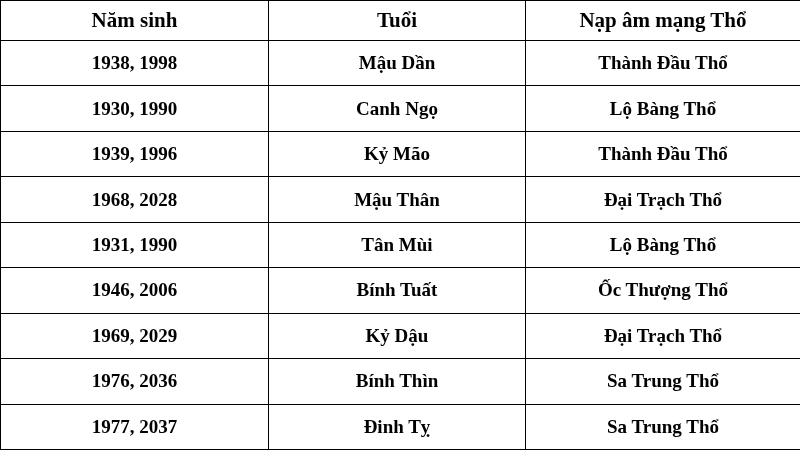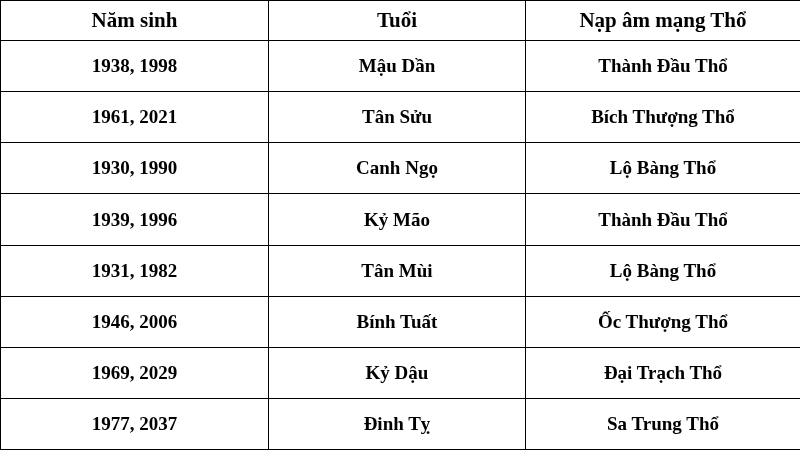--- a/index.html
+++ b/index.html
@@ -64,49 +64,54 @@
         <th>Nạp âm mạng Thổ</th>
       </tr>
     </thead>
     <tbody>
       <tr class="data-row">
         <td>1938, 1998</td>
         <td>Mậu Dần</td>
         <td>Thành Đầu Thổ</td>
       </tr>
       <tr class="data-row">
-        <td>1961, 2021</td>
-        <td>Tân Sửu</td>
-        <td>Bích Thượng Thổ</td>
-      </tr>
-      <tr class="data-row">
         <td>1930, 1990</td>
         <td>Canh Ngọ</td>
         <td>Lộ Bàng Thổ</td>
       </tr>
       <tr class="data-row">
         <td>1939, 1996</td>
         <td>Kỷ Mão</td>
         <td>Thành Đầu Thổ</td>
       </tr>
       <tr class="data-row">
-        <td>1931, 1982</td>
+        <td>1968, 2028</td>
+        <td>Mậu Thân</td>
+        <td>Đại Trạch Thổ</td>
+      </tr>
+      <tr class="data-row">
+        <td>1931, 1990</td>
         <td>Tân Mùi</td>
         <td>Lộ Bàng Thổ</td>
       </tr>
       <tr class="data-row">
         <td>1946, 2006</td>
         <td>Bính Tuất</td>
         <td>Ốc Thượng Thổ</td>
       </tr>
       <tr class="data-row">
         <td>1969, 2029</td>
         <td>Kỷ Dậu</td>
         <td>Đại Trạch Thổ</td>
       </tr>
       <tr class="data-row">
+        <td>1976, 2036</td>
+        <td>Bính Thìn</td>
+        <td>Sa Trung Thổ</td>
+      </tr>
+      <tr class="data-row">
         <td>1977, 2037</td>
         <td>Đinh Tỵ</td>
         <td>Sa Trung Thổ</td>
       </tr>
     </tbody>
   </table>
 </div>
 
 </body></html>

